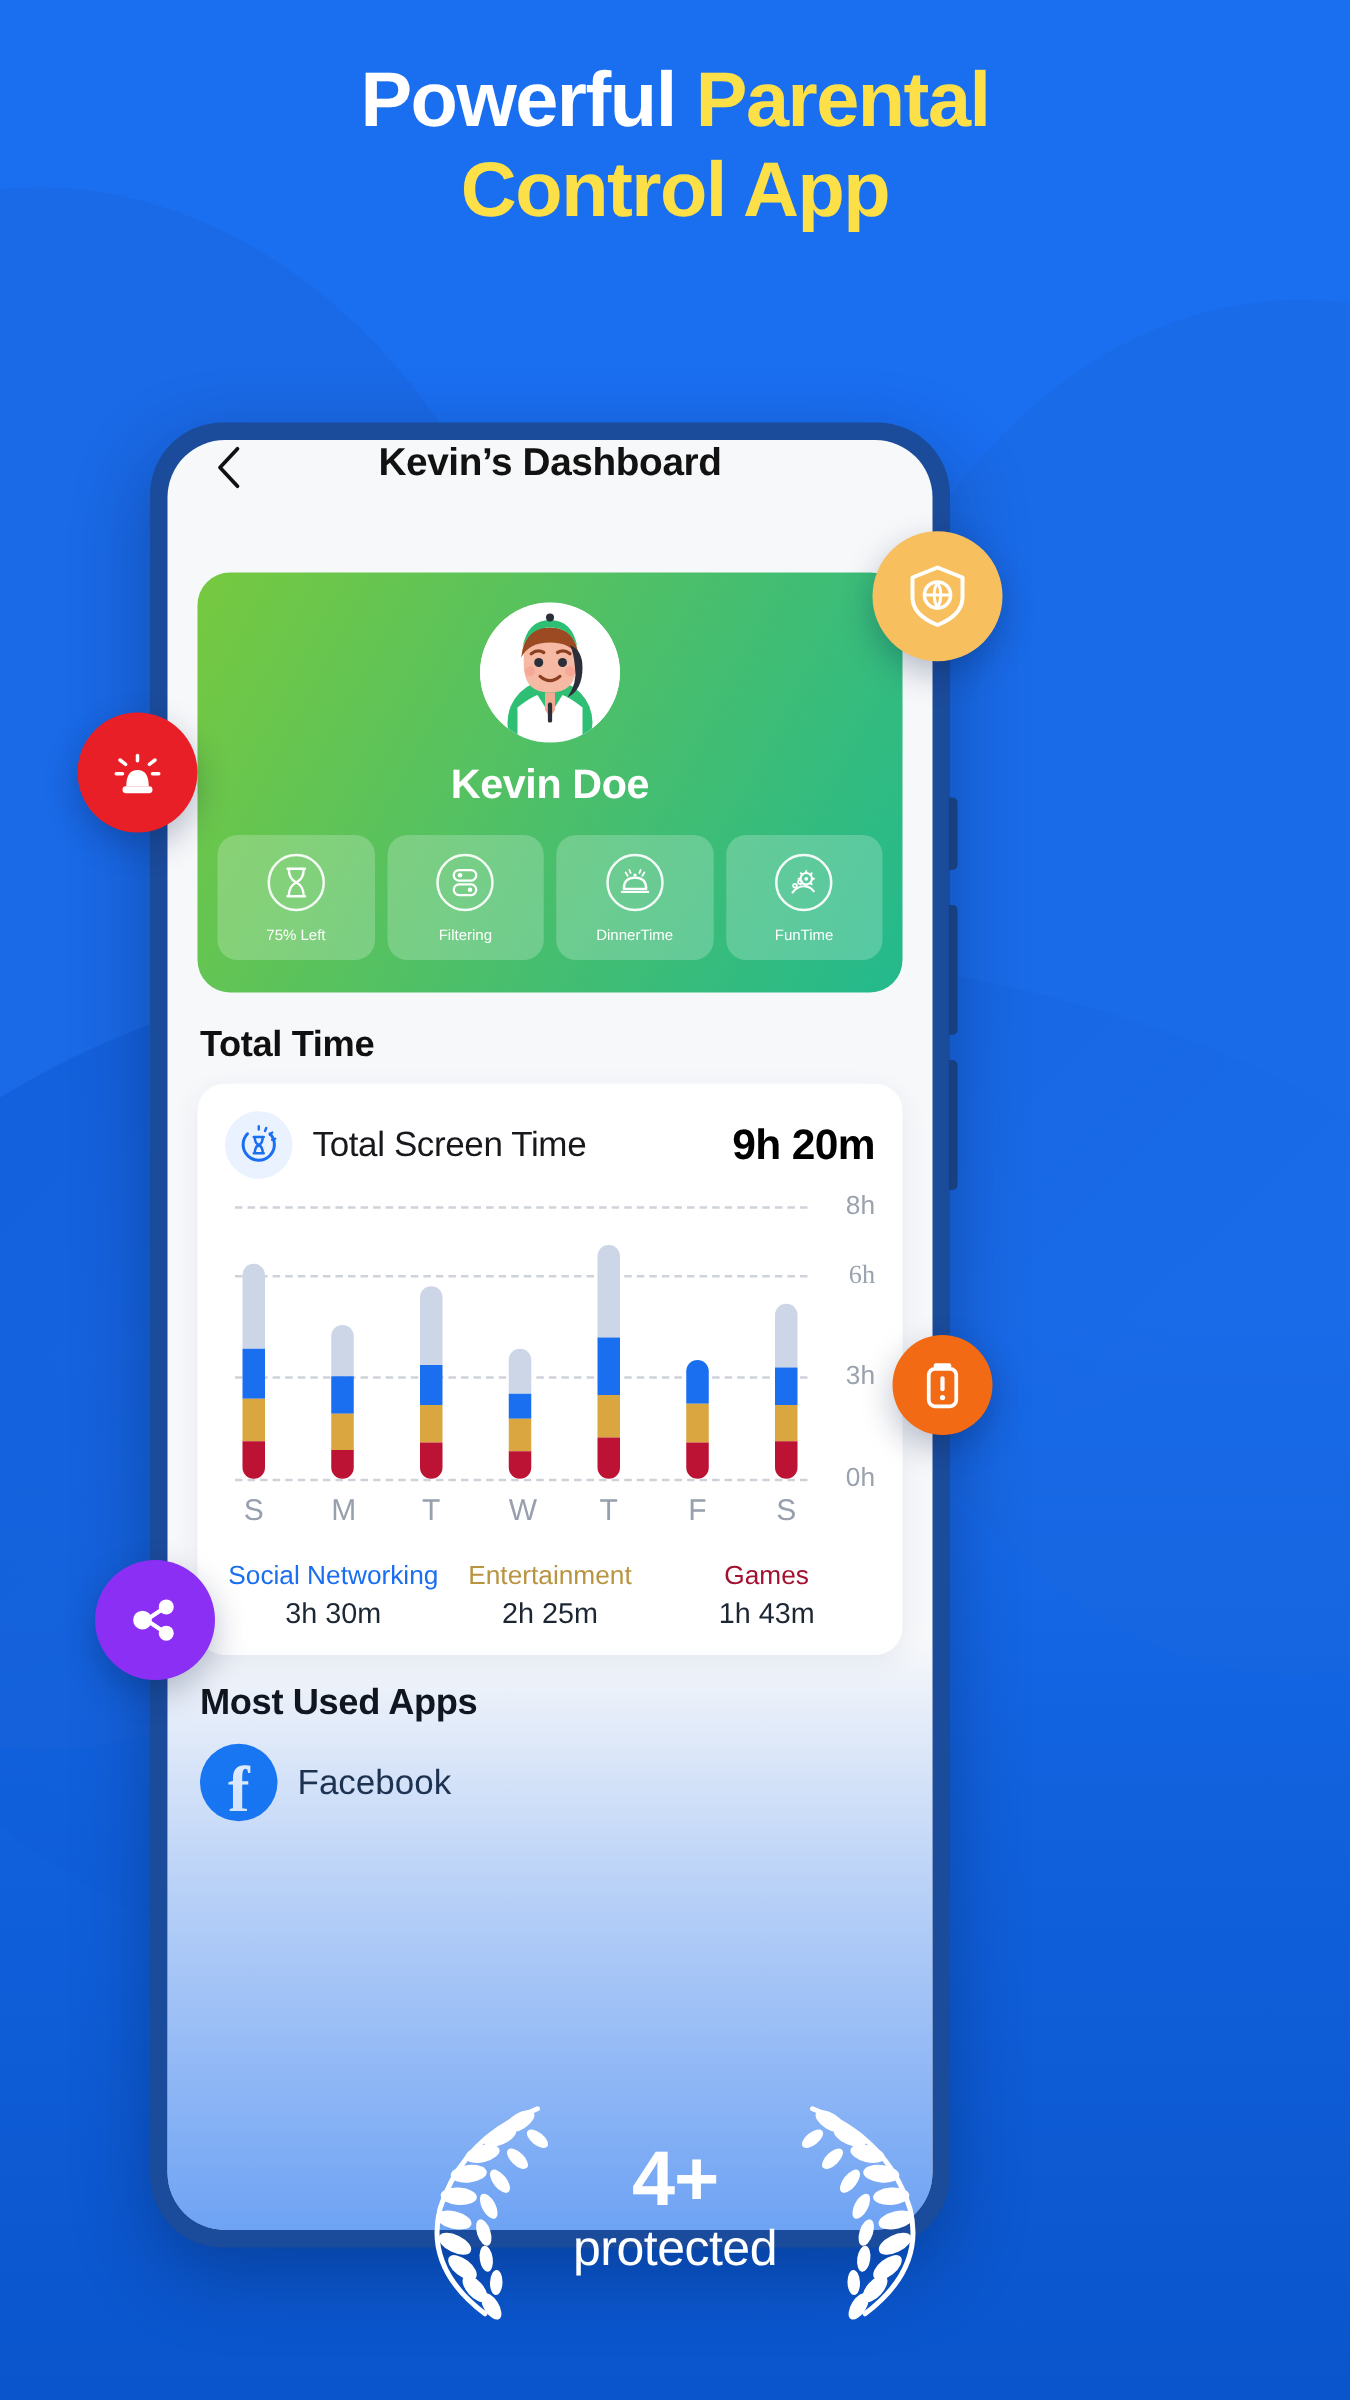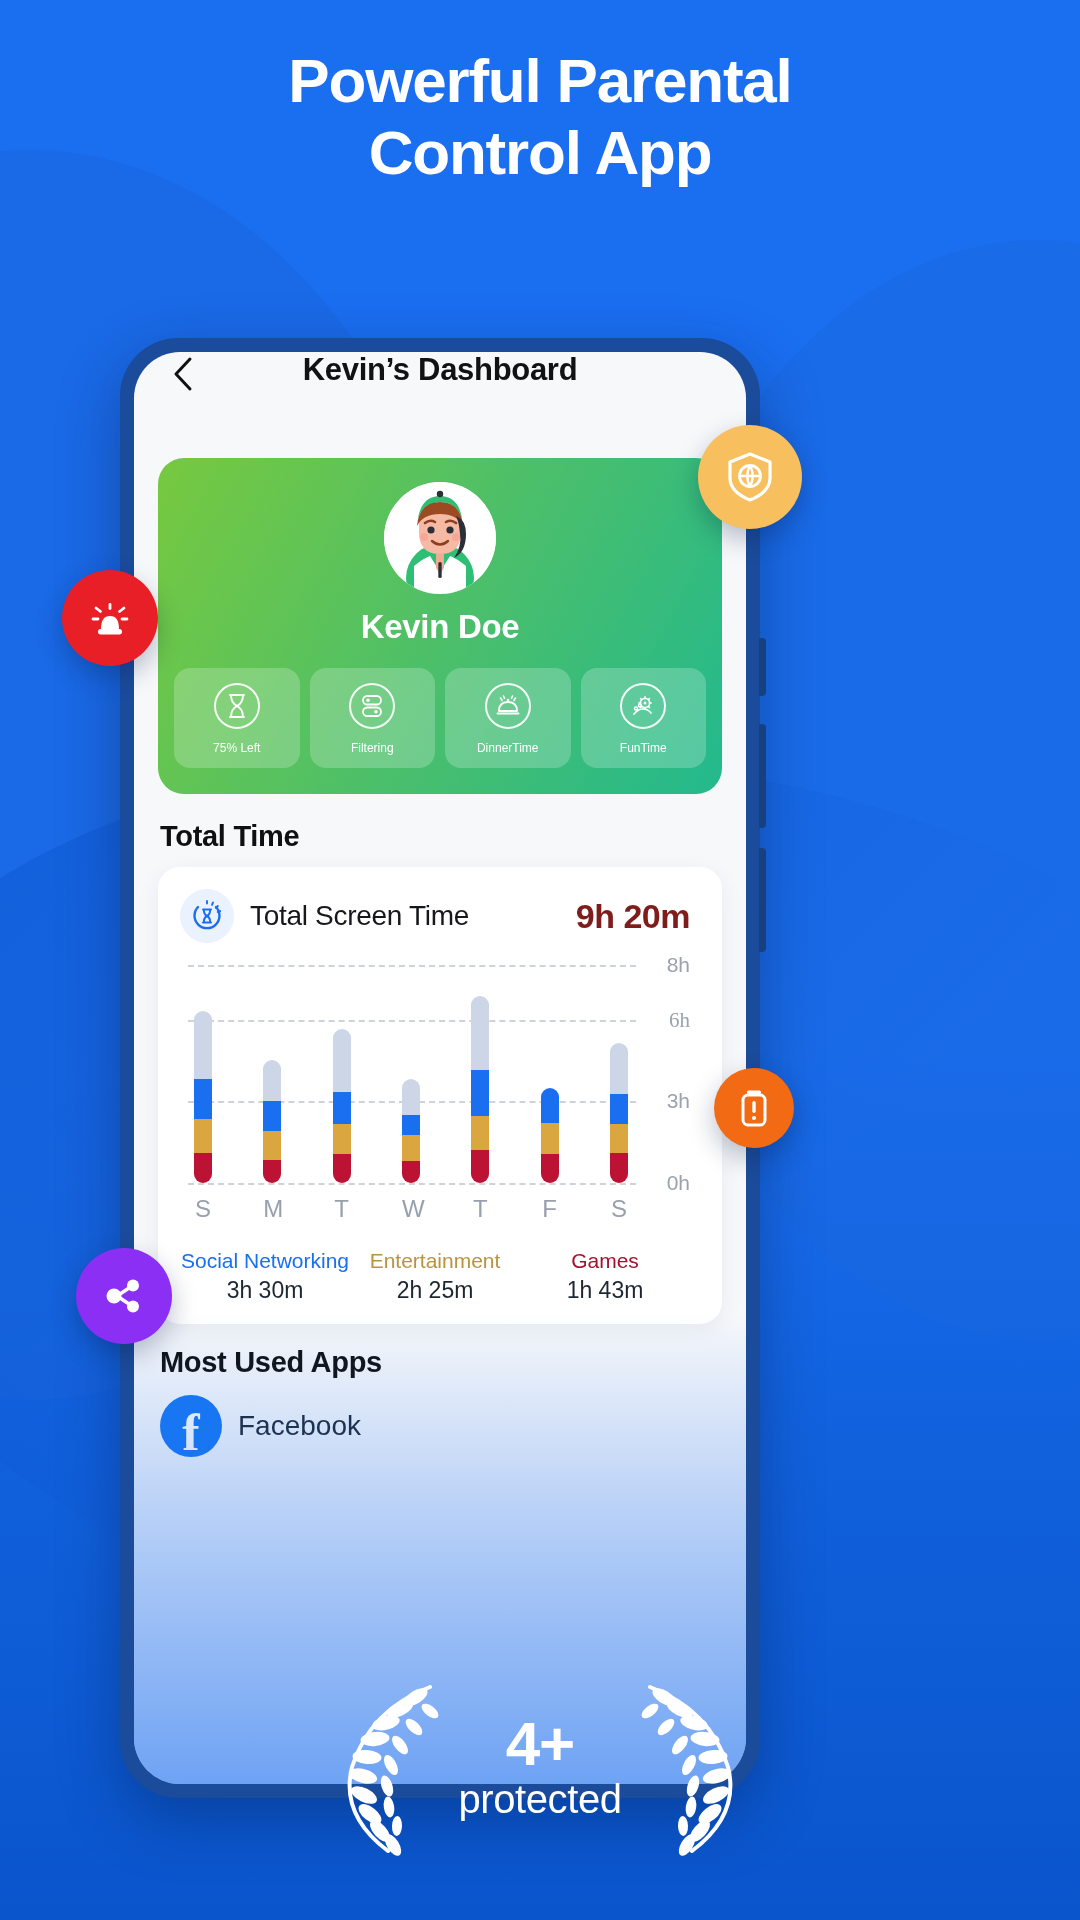--- a/index.html
+++ b/index.html
@@ -50,21 +50,21 @@
     line-height: 1.03;
   }
   #headline .hl {
     display: block;
     font-size: 62px;
     font-weight: 700;
     letter-spacing: -1.2px;
     color: #ffffff;
     padding: 4px 0;
   }
-  #headline .accent { color: #ffffff; }
+  #headline .accent { color: #fde047; }
 
   
   #phone {
     position: absolute;
     left: 120px; top: 338px;
     width: 640px; height: 1460px;
     z-index: 4;
   }
   .phone-frame {
     position: absolute; inset: 0;
@@ -180,42 +180,42 @@
     color: #101010;
     letter-spacing: -.3px;
   }
 
   
   .st-card {
     margin: 14px 24px 0 24px;
     background: #ffffff;
     border-radius: 22px;
     box-shadow: 0 6px 22px rgba(20,50,110,.07);
-    padding: 22px 32px 16px 22px;
+    padding: 22px 22px 16px 22px;
   }
   .st-top {
     display: flex; align-items: center; gap: 16px;
   }
   .st-icon-bubble {
     width: 54px; height: 54px;
     border-radius: 50%;
     background: #eaf1ff;
     display: flex; align-items: center; justify-content: center;
     flex: 0 0 auto;
   }
   .st-label {
     flex: 1;
     font-size: 28px;
     color: #17181c;
     letter-spacing: -.3px;
   }
   .st-value {
     font-size: 34px;
     font-weight: 700;
-    color: #7f1d1d;
+    color: #000000;
     letter-spacing: -.5px;
   }
 
   
   .chart {
     position: relative;
     height: 218px;
     margin-top: 22px;
     padding-right: 60px;
   }

